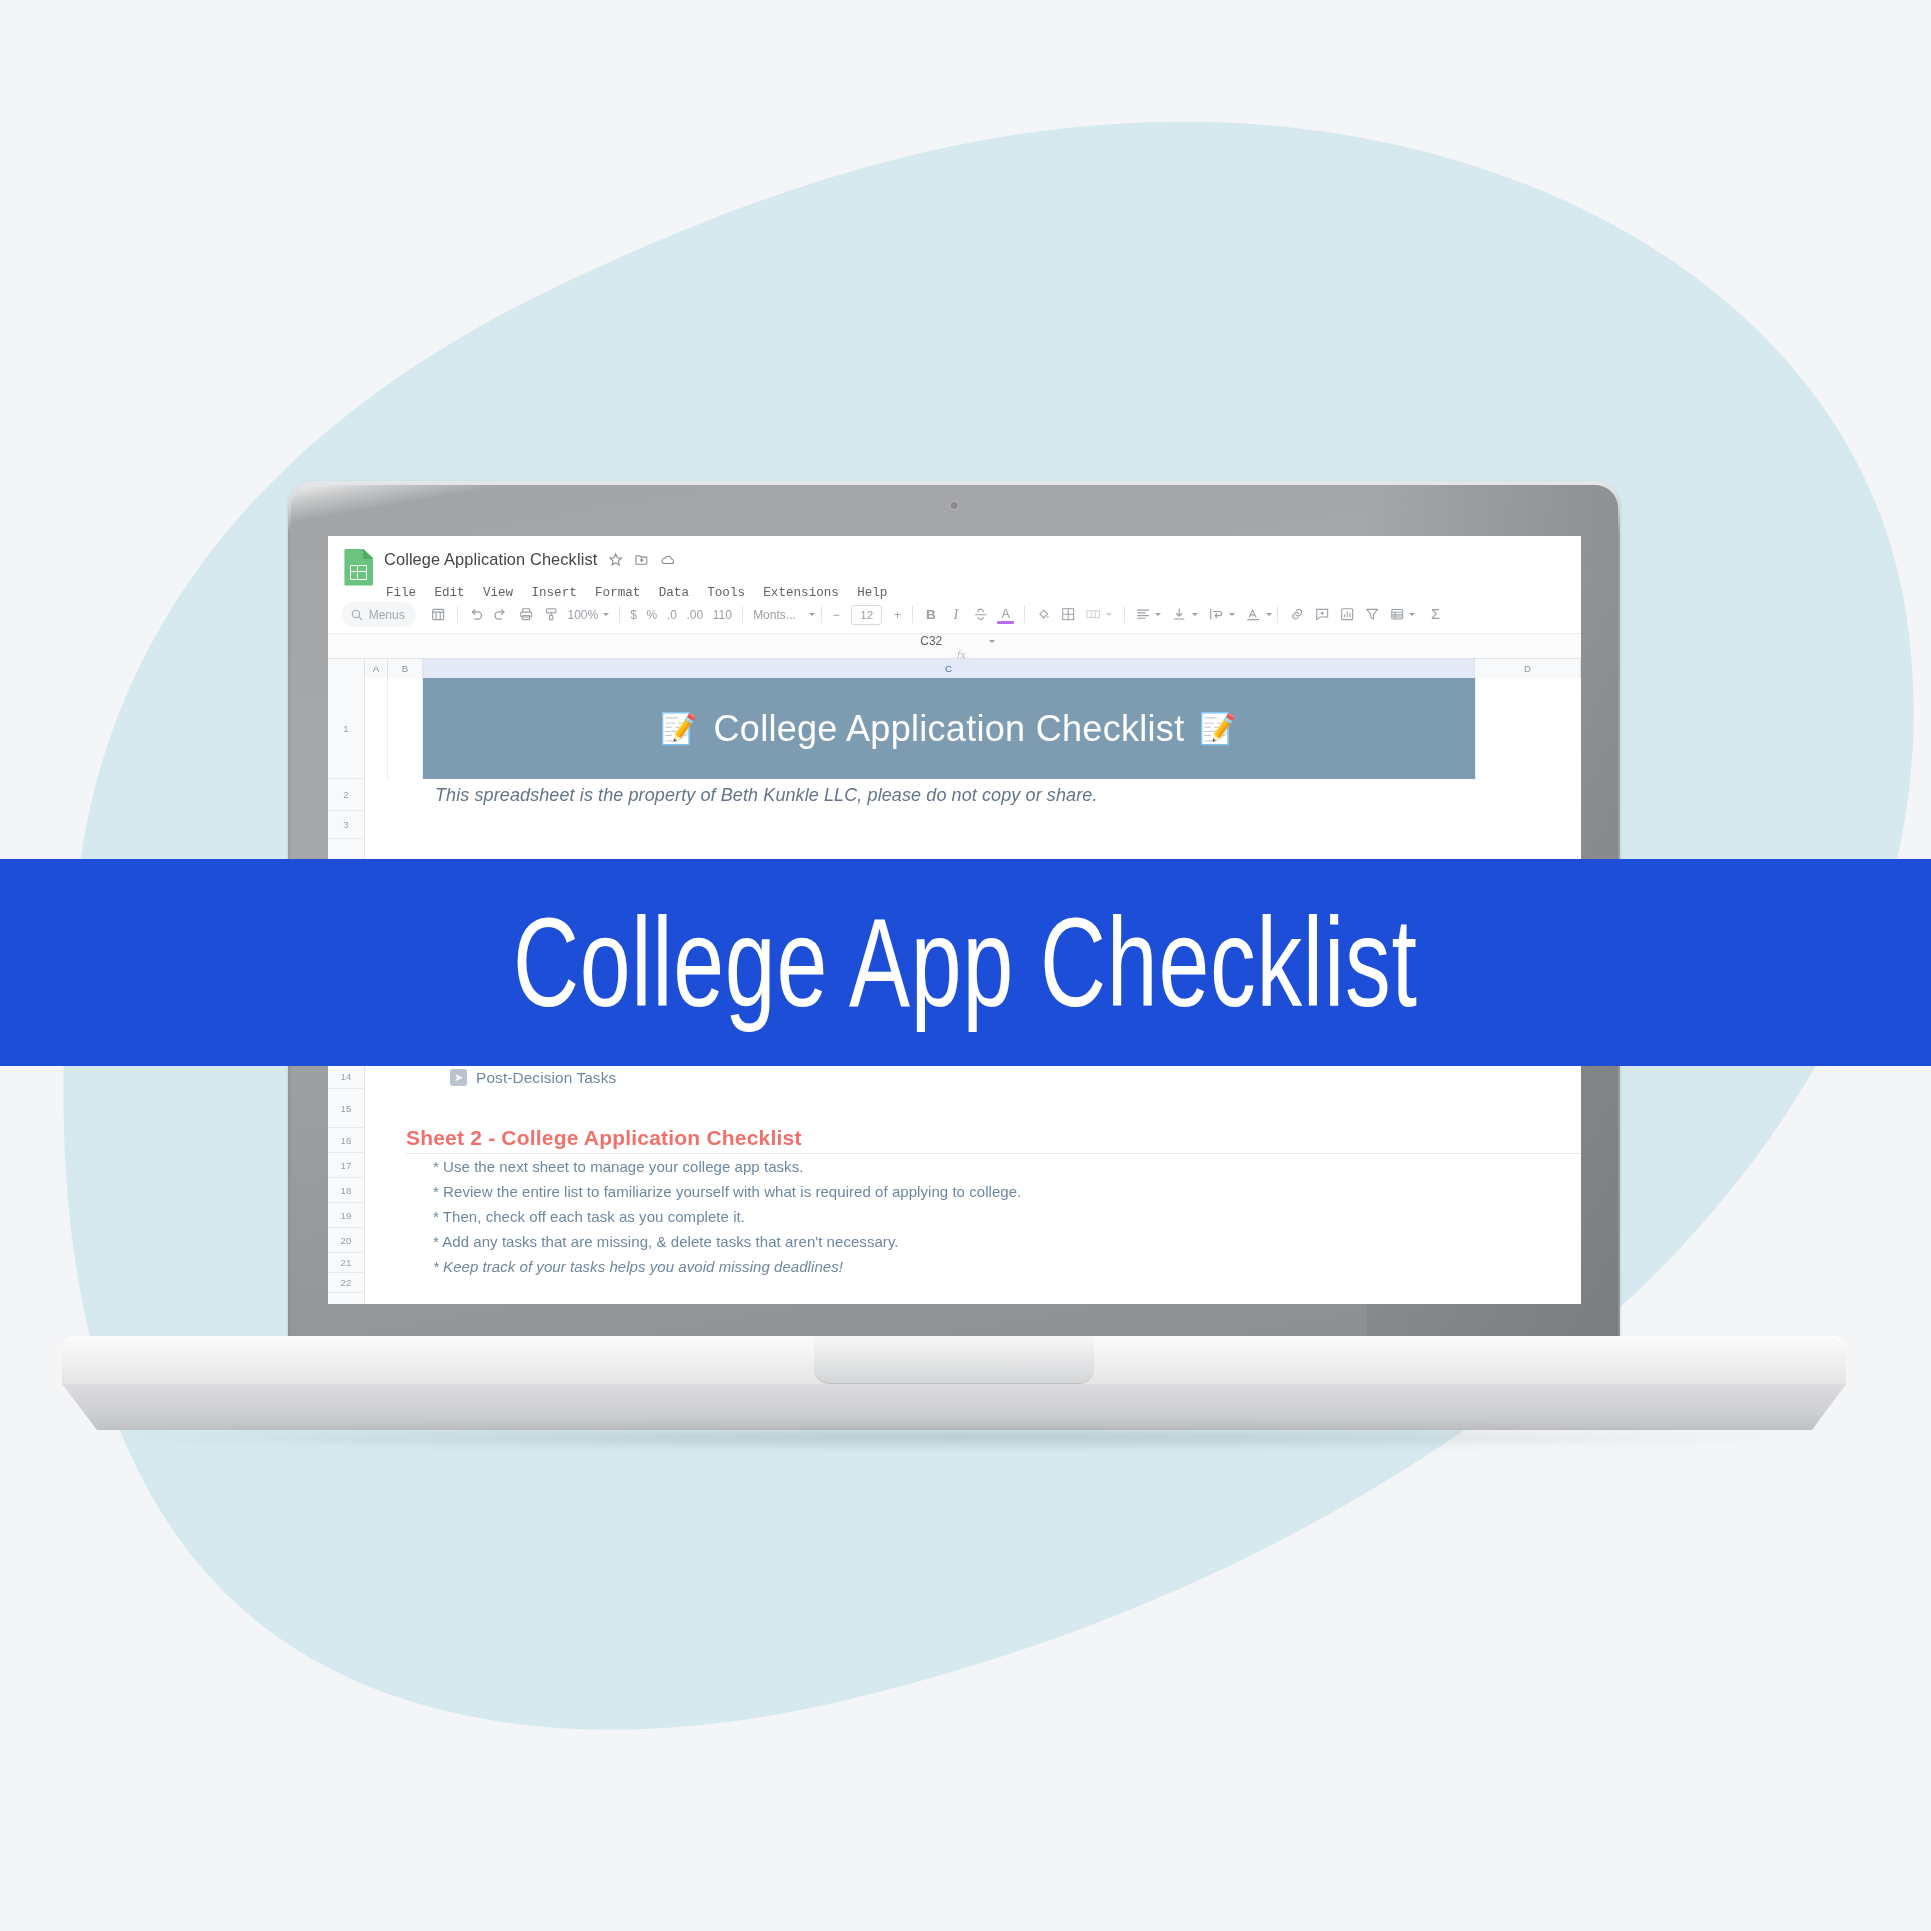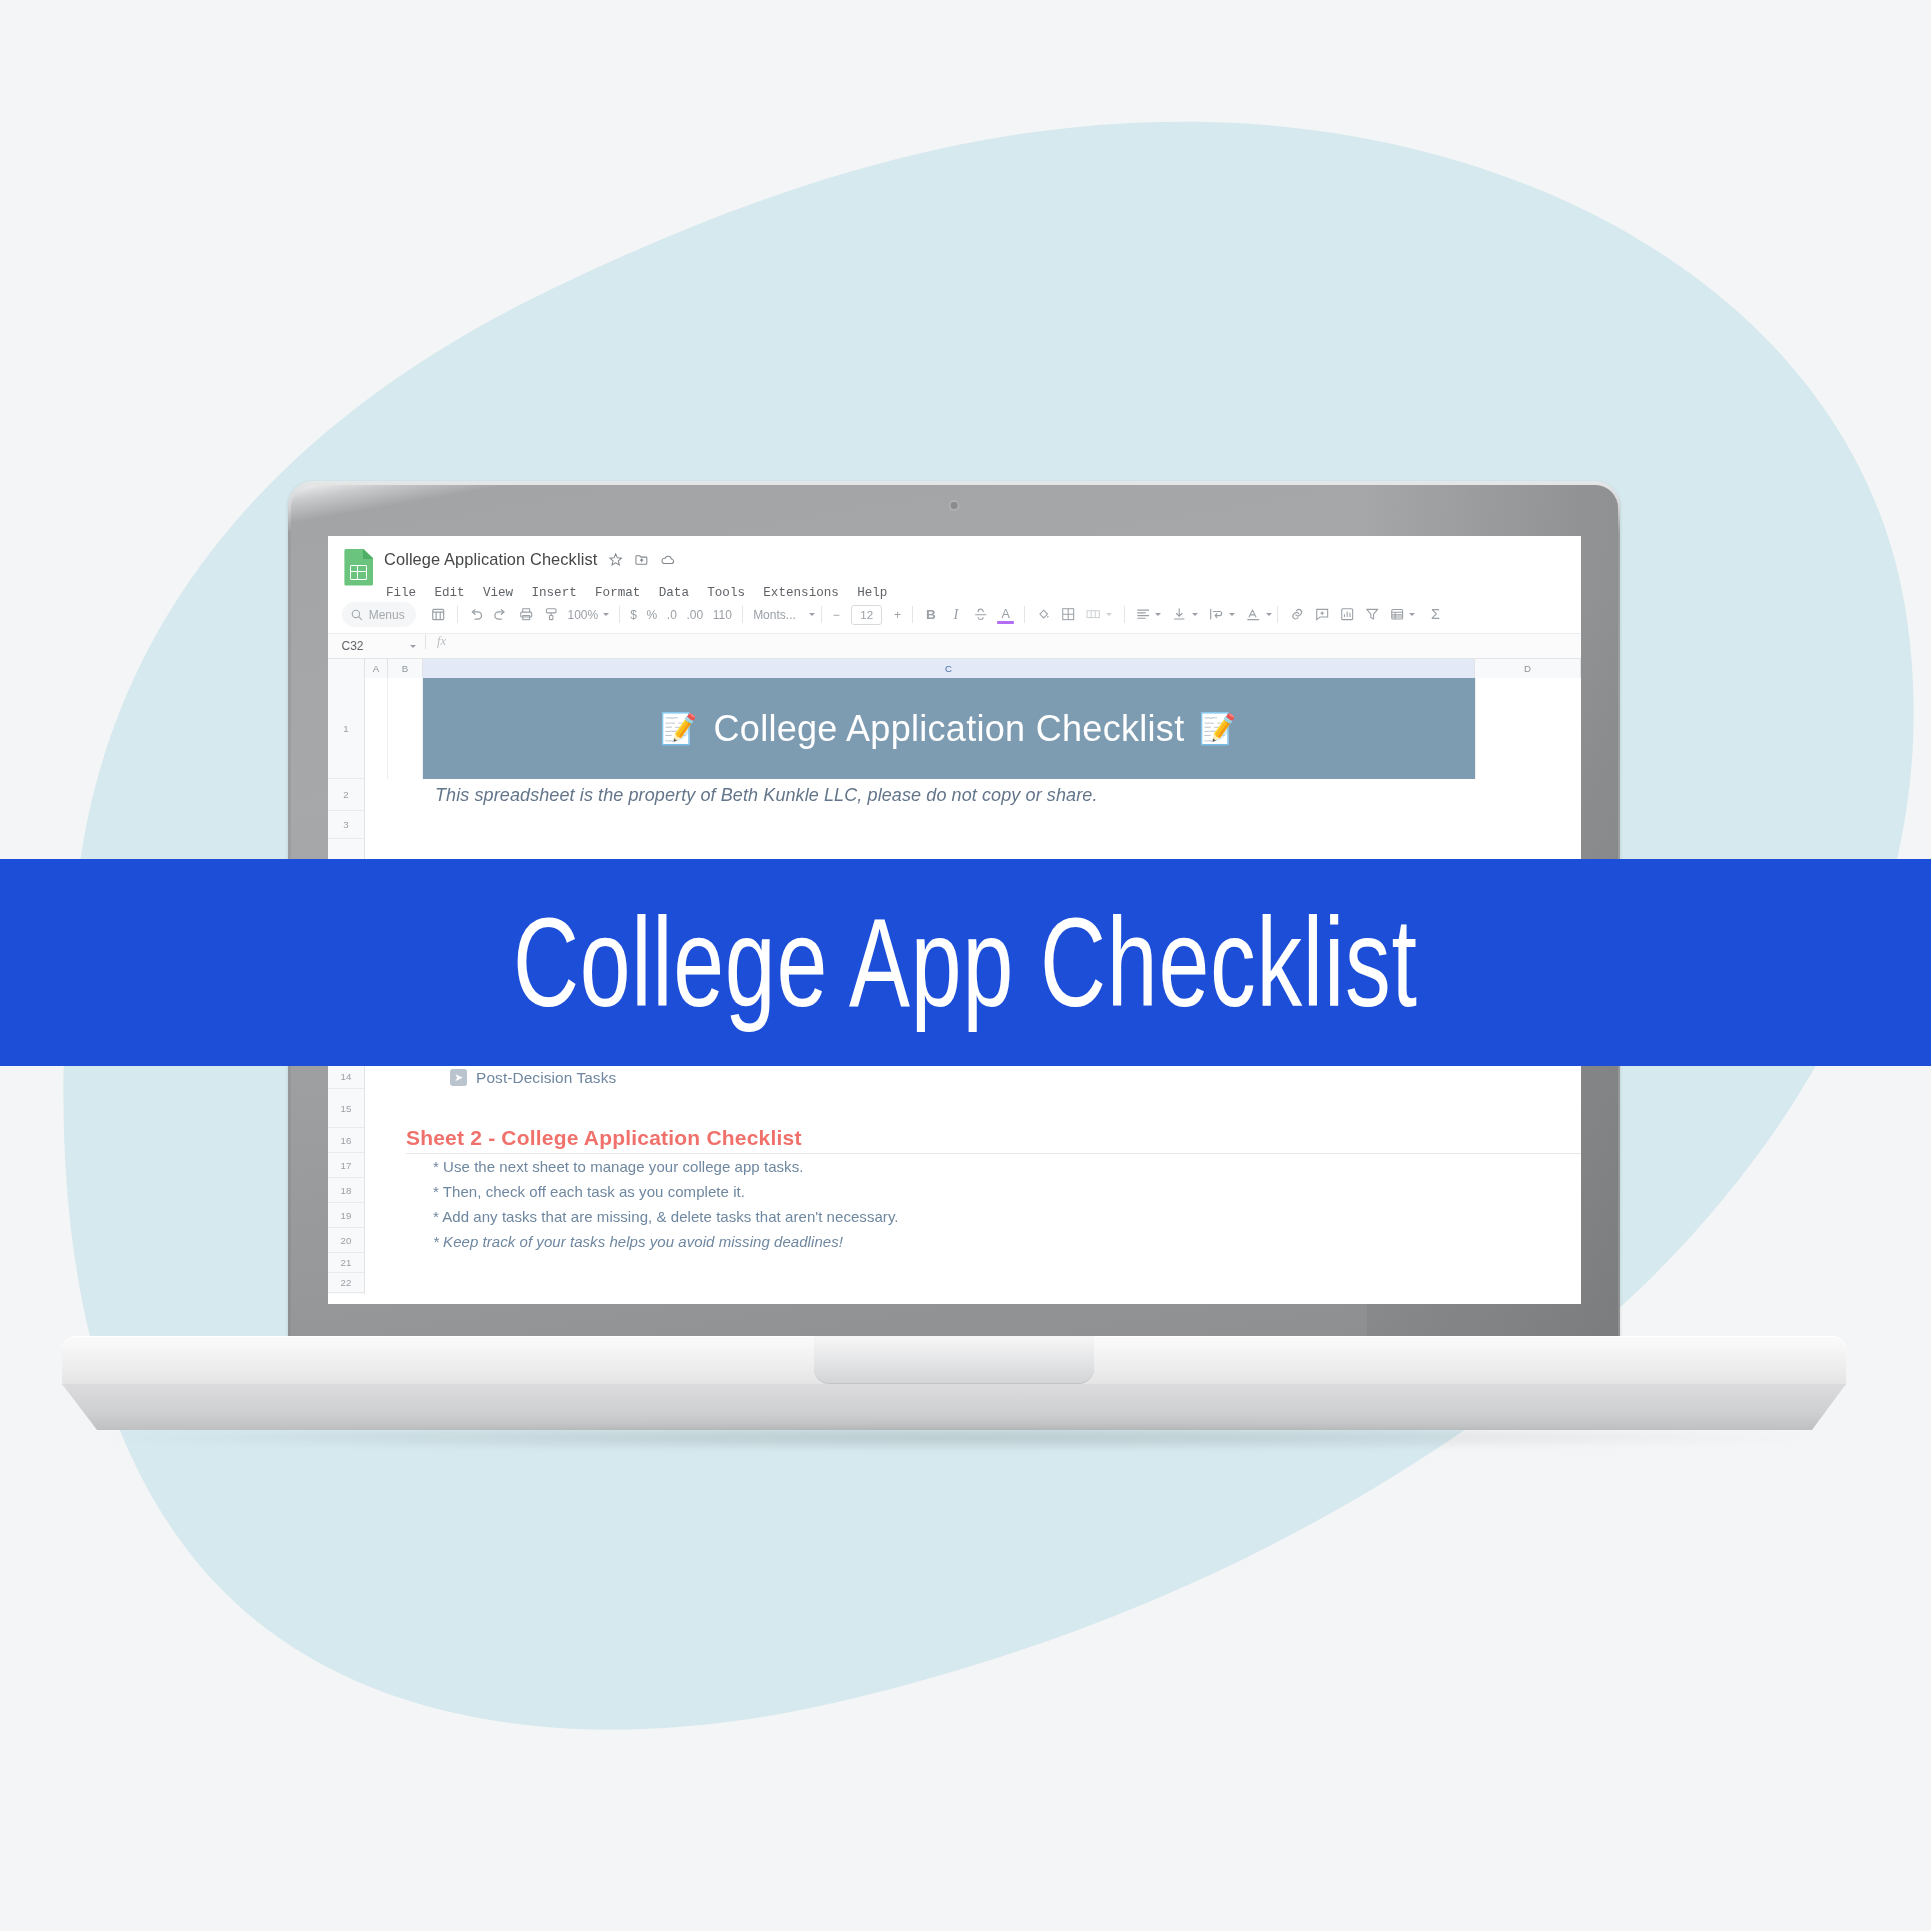--- a/index.html
+++ b/index.html
@@ -214,26 +214,27 @@
     content:""; position:absolute; left:3.9px; right:3.9px; bottom:2.9px;
     height:2.9px; background:#b36ef5; border-radius:1px;
   }
   .tb-fill-accent:after {
     content:""; position:absolute; left:4.8px; right:4.8px; bottom:2.9px;
     height:2.9px; background:#ffffff; border-radius:1px;
   }
   .caret { width:0;height:0;border-left:3.4px solid transparent;border-right:3.4px solid transparent;border-top:3.9px solid #9aa0a6;}
 
   .gs-formulabar {
-    display: flex; 
+    display: flex; align-items: center;
     height: 26px;
     background: #fbfbfb;
     border-top: 1px solid #eceff1;
     border-bottom: 1px solid #e3e6e8;
     padding-left: 13.5px;
+    flex-direction: column;
   }
   .namebox {
     display:flex; align-items:center; justify-content:space-between;
     width: 82px; height: 100%;
     font-size: 12px; color: #5f6368;
     padding-right: 7.7px;
   }
   .fx-sep { width:1px; height:14.5px; background:#e0e3e5; margin: 0 10.6px 0 1.9px; }
   .fx-label { font-family:"Liberation Serif", serif; font-style: italic; font-size: 12.6px; color: #b9bfc4; }
 
@@ -664,20 +665,23 @@
               <div class="spacer-row" style="height:25px"></div>
 
               <div class="section-row">
                 <div class="section-title">Sheet 2 - College Application Checklist</div>
               </div>
 
               <div class="bullet-row">
                 <div class="bullet-text">* Use the next sheet to manage your college app tasks.</div>
               </div>
               <div class="bullet-row">
+                <div class="bullet-text">* Review the entire list to familiarize yourself with what is required of applying to college.</div>
+              </div>
+              <div class="bullet-row">
                 <div class="bullet-text">* Then, check off each task as you complete it.</div>
               </div>
               <div class="bullet-row">
                 <div class="bullet-text">* Add any tasks that are missing, &amp; delete tasks that aren't necessary.</div>
               </div>
               <div class="bullet-row">
                 <div class="bullet-text italic">* Keep track of your tasks helps you avoid missing deadlines!</div>
               </div>
 
               <div class="spacer-row" style="height:20px"></div>

